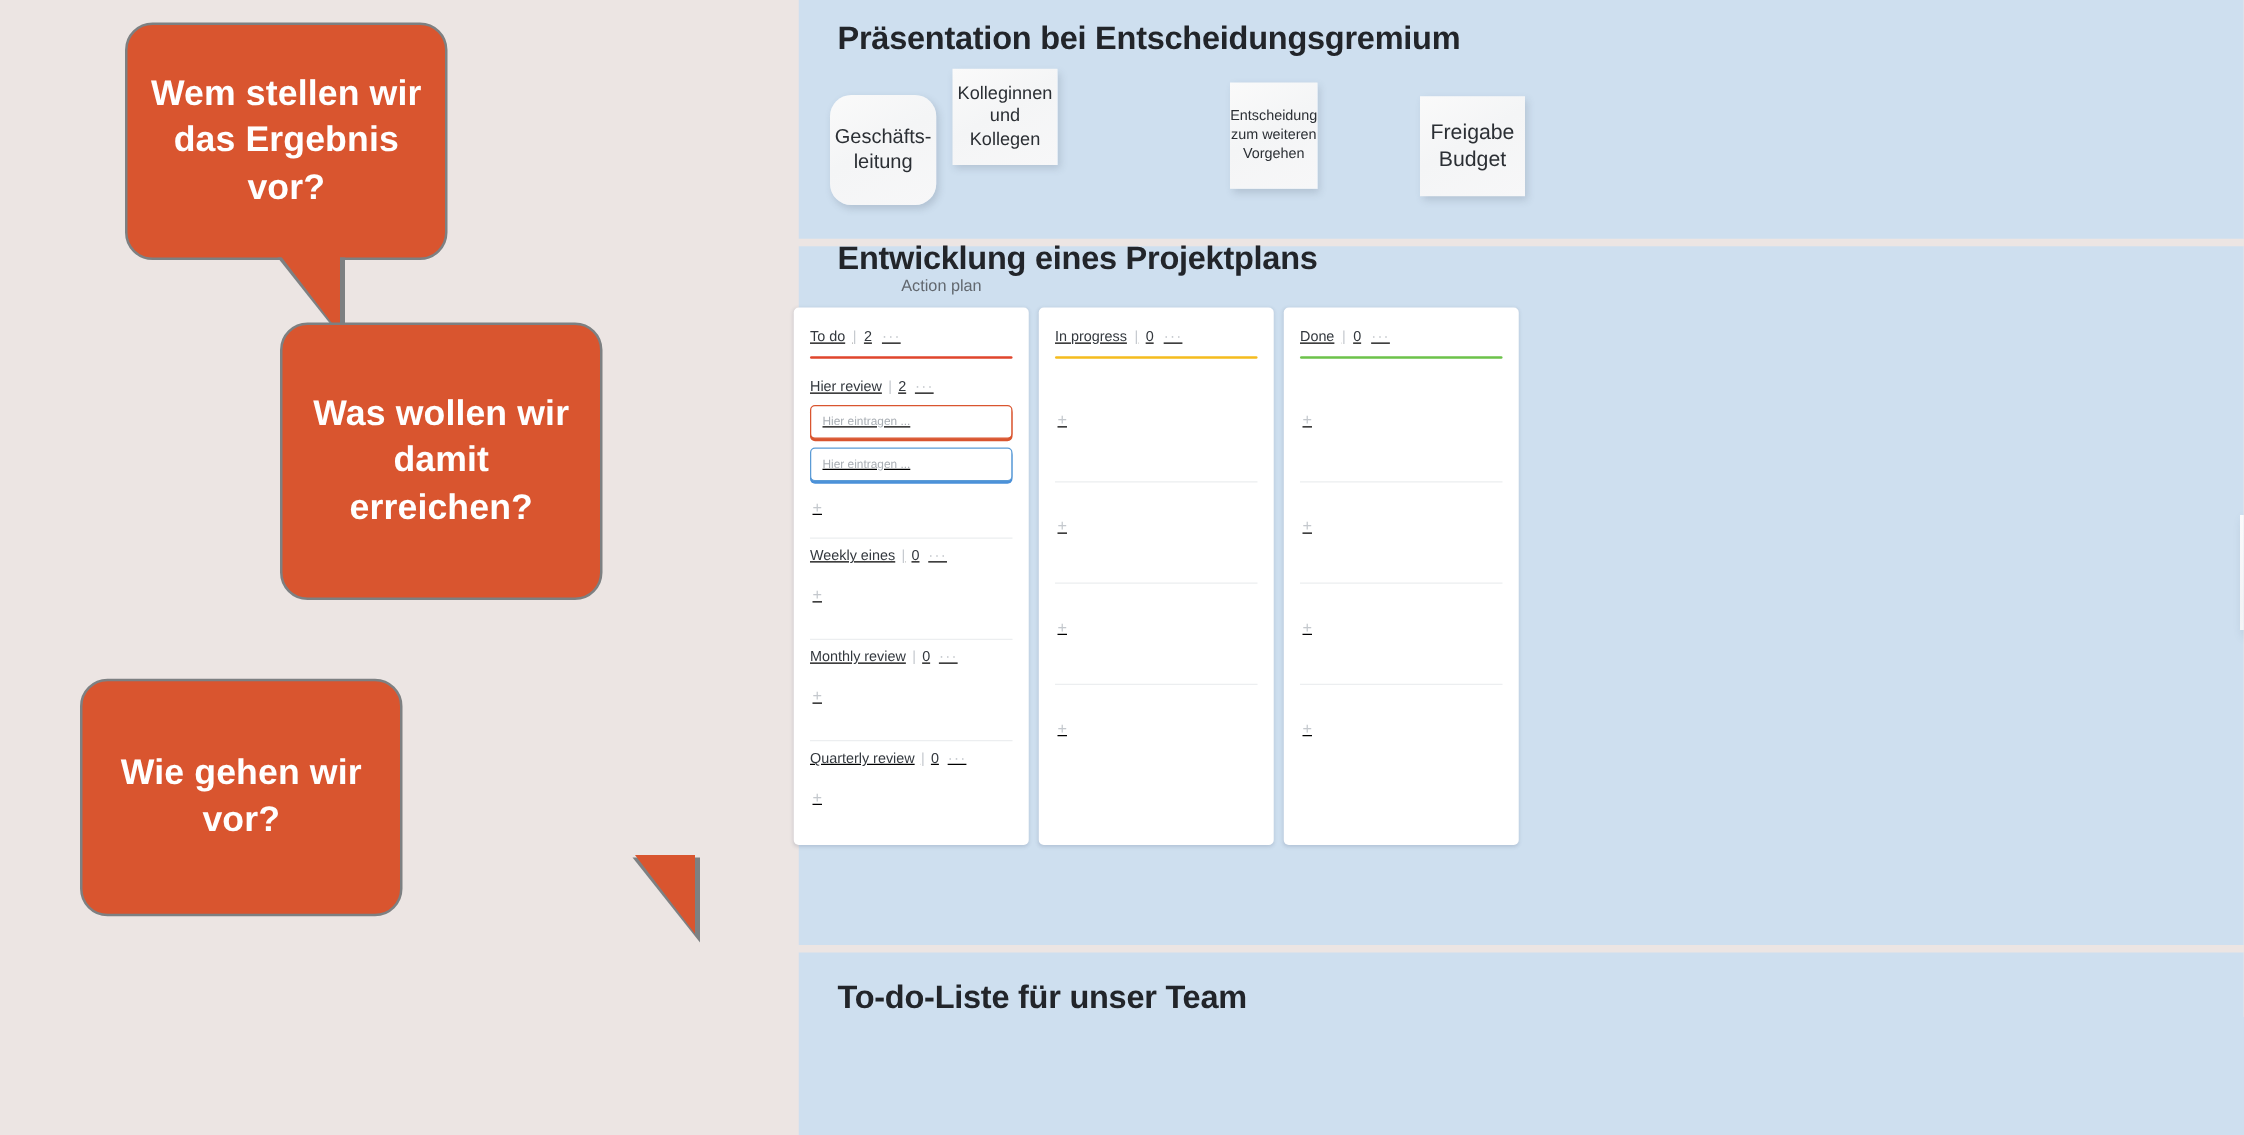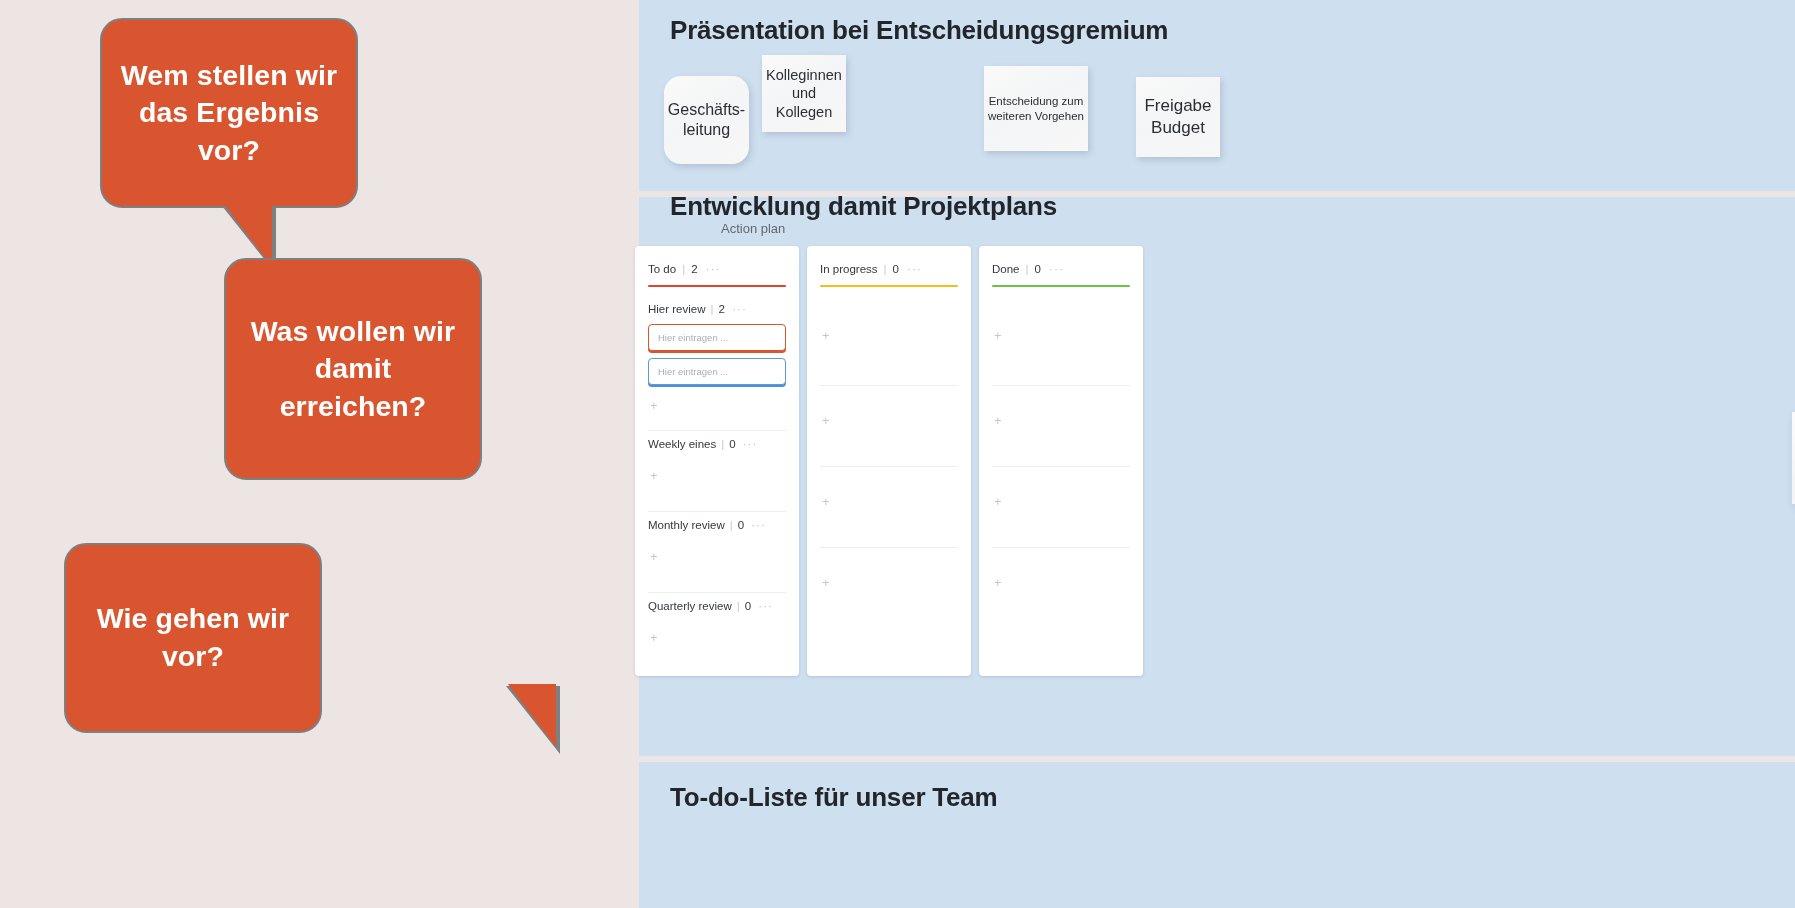--- a/index.html
+++ b/index.html
@@ -79,45 +79,46 @@
   .sticky{
     position:absolute;
     background:linear-gradient(150deg,#fafafa 0%,#f4f5f6 45%,#f7f7f8 100%);
     box-shadow:2px 3px 6px rgba(80,95,115,.22);
     display:flex;align-items:center;justify-content:center;
     text-align:center;color:#2b2f34;line-height:1.28;
     box-sizing:border-box;padding:4px;
   }
   .s1{left:25px;top:76px;width:85px;height:88px;font-size:16px;border-radius:17px;}
   .s2{left:123px;top:55px;width:84px;height:77px;font-size:14.5px;}
-  .s3{left:345px;top:66px;width:104px;height:85px;font-size:11.5px;}
+  .s3{left:345px;top:66px;width:70px;height:85px;font-size:11.5px;}
   .s4{left:497px;top:77px;width:84px;height:80px;font-size:17px;}
 
   
   .float-note{
     position:absolute;
     background:linear-gradient(150deg,#fbfbfc 0%,#f3f4f6 50%,#f8f8f9 100%);
     box-shadow:3px 4px 8px rgba(70,90,115,.22);
   }
   .f1{left:1153px;top:215px;width:92px;height:92px;}
 
   
   .board-label{
     position:absolute;left:82px;top:24px;
     font-size:13px;color:#62686f;
   }
   .board{
     position:absolute;left:-4px;top:49px;
     display:flex;gap:8px;padding-left:0;
   }
   .col{
-    width:164px;background:#ffffff;border-radius:4px;
+    width:188px;background:#ffffff;border-radius:4px;
     box-shadow:0 1px 3px rgba(60,80,110,.18);
     padding:10px 13px 12px 13px;box-sizing:border-box;
     position:relative;
+    text-decoration:underline;
   }
   .col-head{
     display:flex;align-items:baseline;gap:6px;
     font-size:11.5px;color:#33383e;margin:6px 0 0 0;
   }
   .col-head .sep{color:#c5c9ce;}
   .col-head .cnt{color:#33383e;}
   .col-head .dots{color:#c2c6cb;font-size:12px;letter-spacing:1px;margin-left:2px;}
   .accent{height:2px;border-radius:1px;margin-top:9px;margin-bottom:9px;}
 
@@ -186,21 +187,21 @@
       </div>
       <div class="sticky s3">
         <span>Entscheidung zum weiteren Vorgehen</span>
       </div>
       <div class="sticky s4">
         <span>Freigabe Budget</span>
       </div>
     </div>
 
     <div class="section sec-b">
-      <div class="sec-title">Entwicklung damit Projektplans</div>
+      <div class="sec-title">Entwicklung eines Projektplans</div>
 
       <div class="board-label">Action plan</div>
 
       <div class="float-note f1"></div>
 
       <div class="board">
 
         <div class="col">
           <div class="col-head">
             <span>To do</span>

